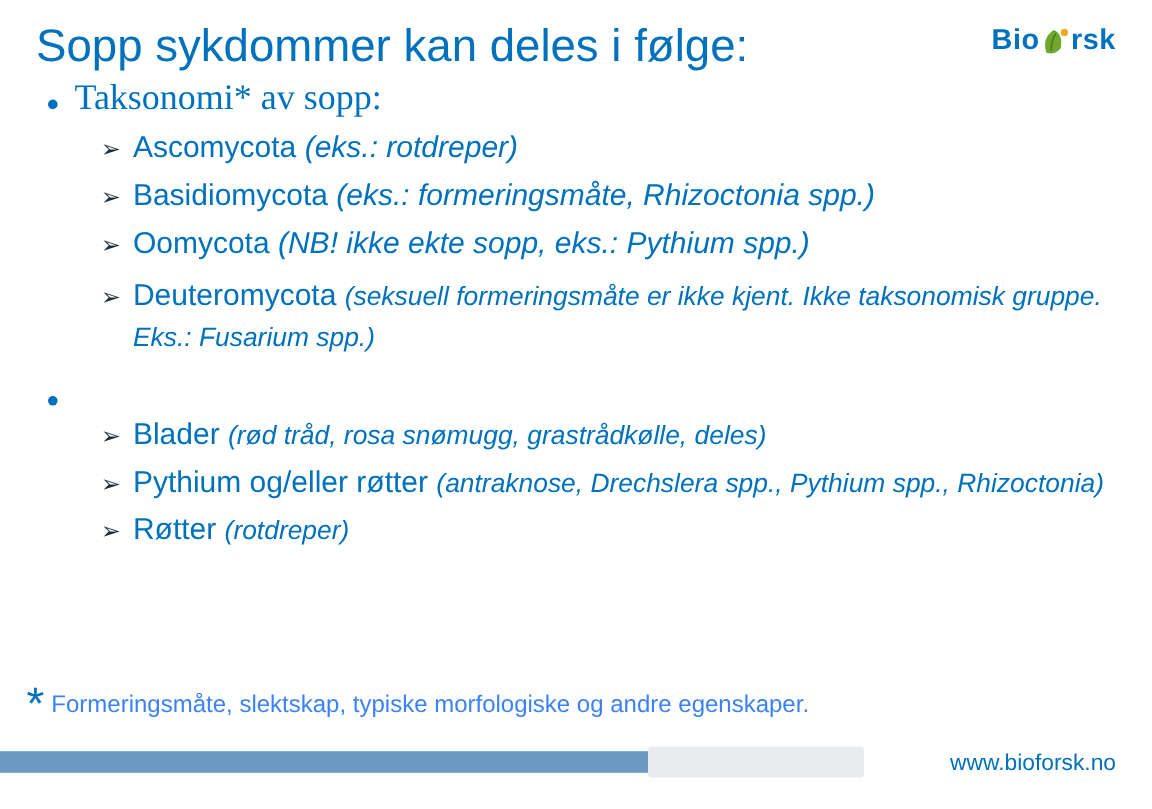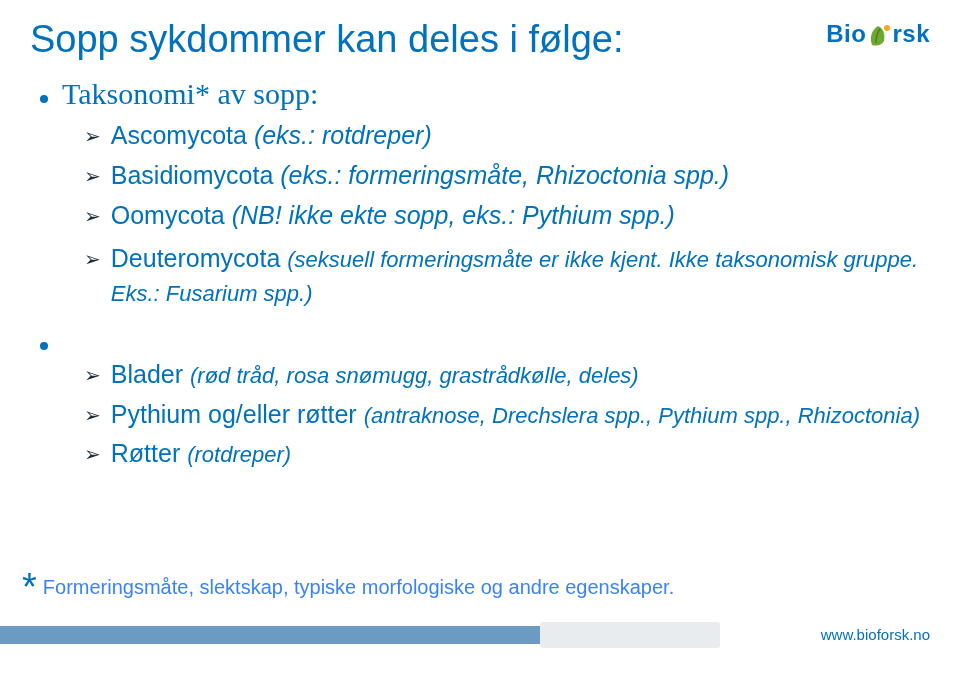--- a/index.html
+++ b/index.html
@@ -14,21 +14,21 @@
   .slide {
     width: 100%;
     height: 100%;
     padding: 18px 30px 0 30px;
     position: relative;
   }
   .title {
     font-size: 38px;
     color: #0071bc;
     font-weight: normal;
-    margin-bottom: 16px;
+    margin-bottom: 4px;
   }
   .content {
     padding-left: 10px;
   }
   .top-bullet {
     display: flex;
     align-items: flex-start;
     margin-bottom: 8px;
     font-family: Liberation Serif, serif;
   }
@@ -101,21 +101,21 @@
     position: absolute;
     left: 540px; top: 6px;
     width: 180px; height: 26px;
     background: #e8ecef;
     border-radius: 3px;
   }
   .bottom-bar .url {
     position: absolute;
     right: 30px;
     top: 10px;
-    font-size: 15px;
+    font-size: 19px;
     color: #0071bc;
     font-family: Verdana, sans-serif;
   }
   
   .logo {
     position: absolute;
     right: 30px;
     top: 20px;
     display: flex;
     align-items: center;

